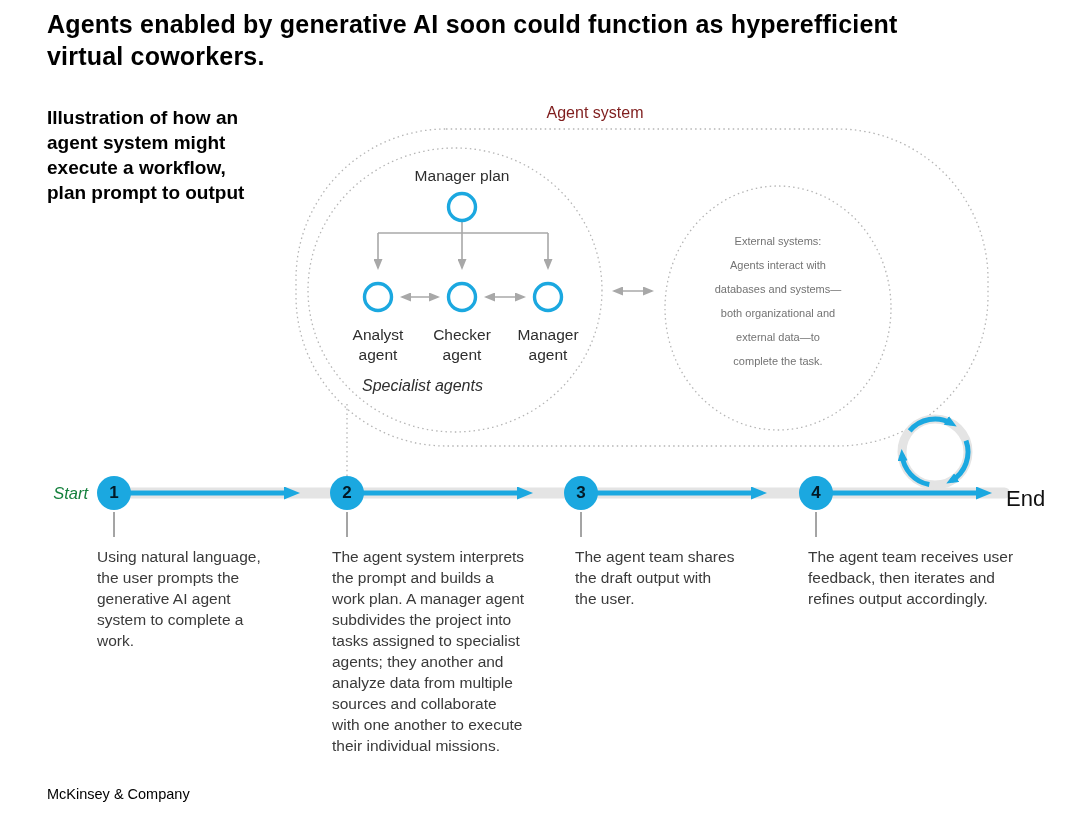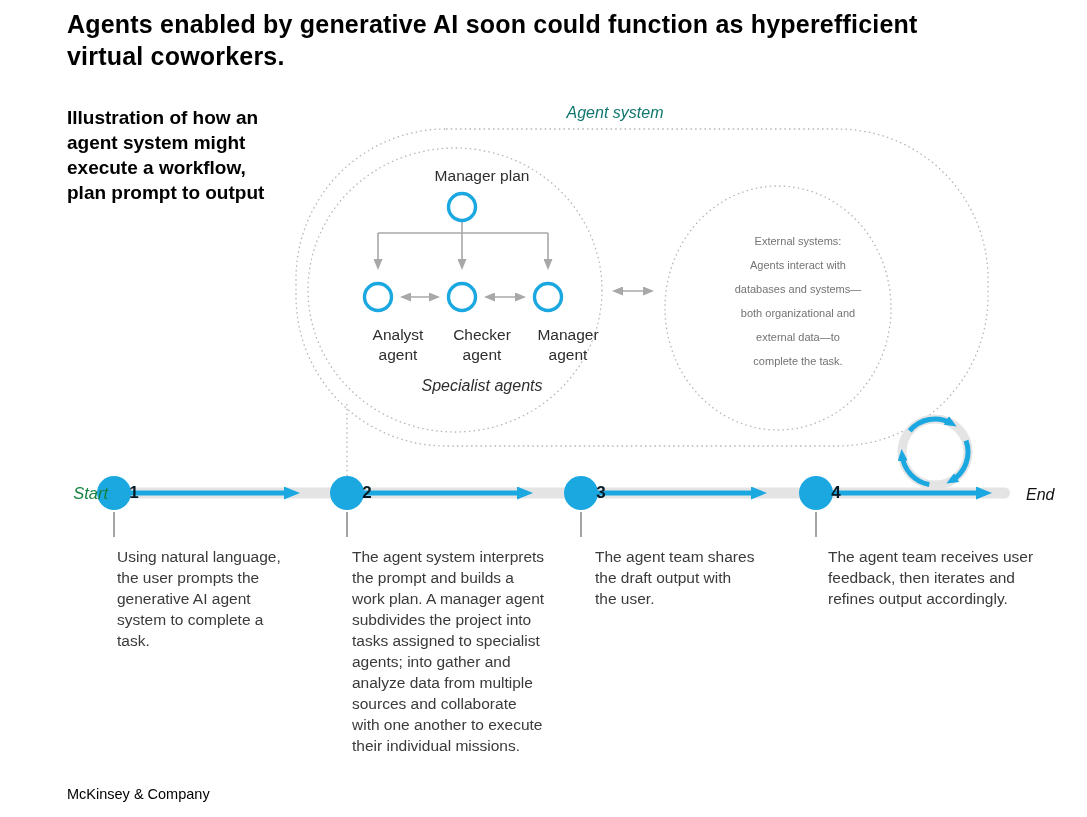--- a/index.html
+++ b/index.html
@@ -1,37 +1,37 @@
 <!DOCTYPE html>
 <html><head>
 <meta charset="utf-8">
 <style>
   html,body { margin:0; padding:0; }
   body {
     width:1087px; height:817px; position:relative; overflow:hidden;
     background:#ffffff; font-family:"Liberation Sans", sans-serif; color:#000;
   }
-  .abs { position:absolute;margin-left:20px; }
+  .abs { position:absolute; }
   .pre { white-space:pre-line; }
 
   .title   { left:47px; top:8px;  width:970px; font-size:25px; font-weight:700; line-height:32px; letter-spacing:0.2px; }
   .intro   { left:47px; top:105px; width:270px; font-size:19px; font-weight:700; line-height:25px; }
 
-  .agent-system-label { left:495px; top:104px; width:200px; text-align:center; font-size:16px; color:#0f766e;font-style:italic; }
+  .agent-system-label { left:495px; top:104px; width:200px; text-align:center; font-size:16px; color:#7f1d1d; }
 
   .node-label { text-align:center; font-size:15.5px; line-height:20px; color:#2e2e2e; }
   .manager-label  { left:382px; top:166px; width:160px; }
   .agent-label-0  { left:333px; top:325px; width:90px; }
   .agent-label-1  { left:417px; top:325px; width:90px; }
   .agent-label-2  { left:503px; top:325px; width:90px; }
-  .specialist-caption { left:362px; top:377px; width:200px; text-align:center; font-size:16px; font-style:italic; color:#2e2e2e; }
+  .specialist-caption { left:362px; top:377px; width:200px; text-align:left; font-size:16px; font-style:italic; color:#2e2e2e; }
   .external-text { left:666px; top:229px; width:224px; text-align:center; font-size:11px; line-height:24px; color:#737373; }
 
   .start-label { left:26px;  top:484px; width:62px; text-align:right; font-size:16.5px; font-style:italic; color:#15803d; }
-  .end-label   { left:1006px; top:486px; font-size:16px; font-style:italic; color:#111; }
+  .end-label   { left:1006px; top:486px; font-size:22px; color:#111; }
 
   .step-num { width:34px; height:34px; top:476px; text-align:center; font-size:17px; font-weight:700; line-height:34px; color:#031a26; }
   .num-1 { left:97px; } .num-2 { left:330px; } .num-3 { left:564px; } .num-4 { left:799px; }
 
   .step-text { font-size:15.5px; line-height:21px; color:#3a3a3a; top:546px; }
   .text-1 { left:97px;  width:215px; }
   .text-2 { left:332px; width:245px; }
   .text-3 { left:575px; width:210px; }
   .text-4 { left:808px; width:225px; }
 
@@ -143,27 +143,27 @@
 
 <div class="abs step-num num-1">1</div>
 <div class="abs step-num num-2">2</div>
 <div class="abs step-num num-3">3</div>
 <div class="abs step-num num-4">4</div>
 
 <div class="abs step-text text-1 pre">Using natural language,
 the user prompts the
 generative AI agent
 system to complete a
-task.</div>
+work.</div>
 <div class="abs step-text text-2 pre">The agent system interprets
 the prompt and builds a
 work plan. A manager agent
 subdivides the project into
 tasks assigned to specialist
-agents; into gather and
+agents; they another and
 analyze data from multiple
 sources and collaborate
 with one another to execute
 their individual missions.</div>
 <div class="abs step-text text-3 pre">The agent team shares
 the draft output with
 the user.</div>
 <div class="abs step-text text-4 pre">The agent team receives user
 feedback, then iterates and
 refines output accordingly.</div>

